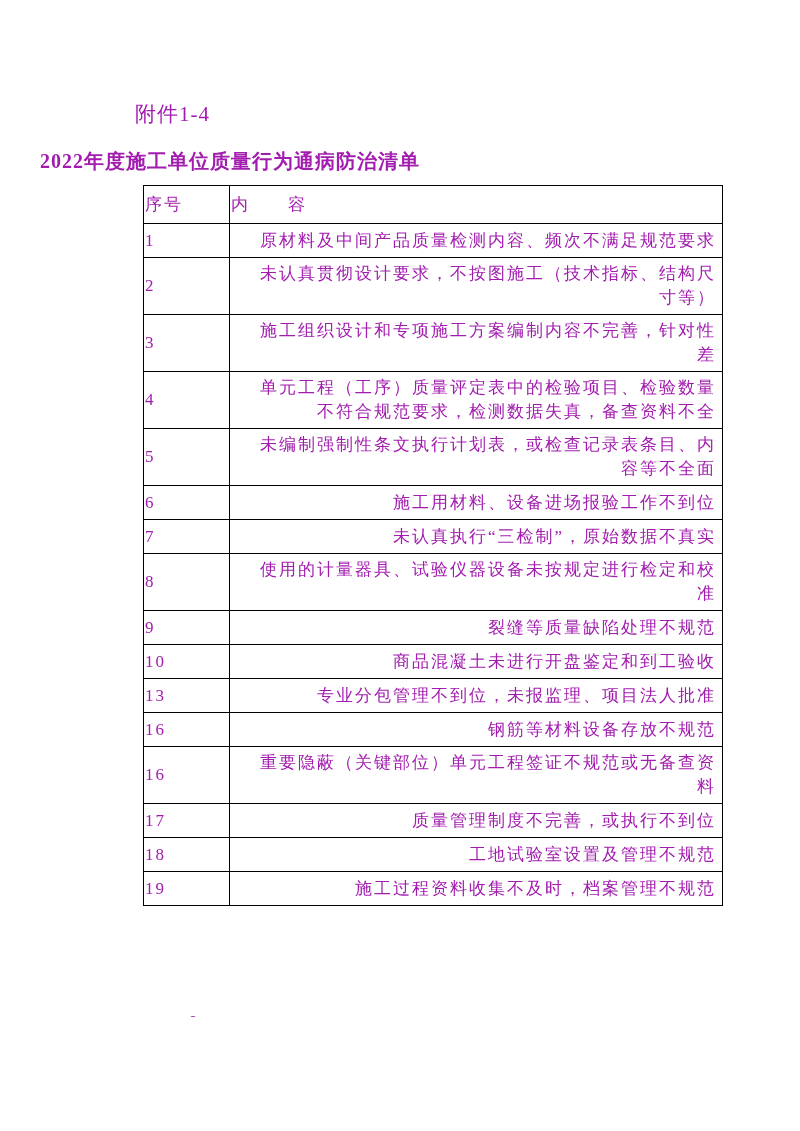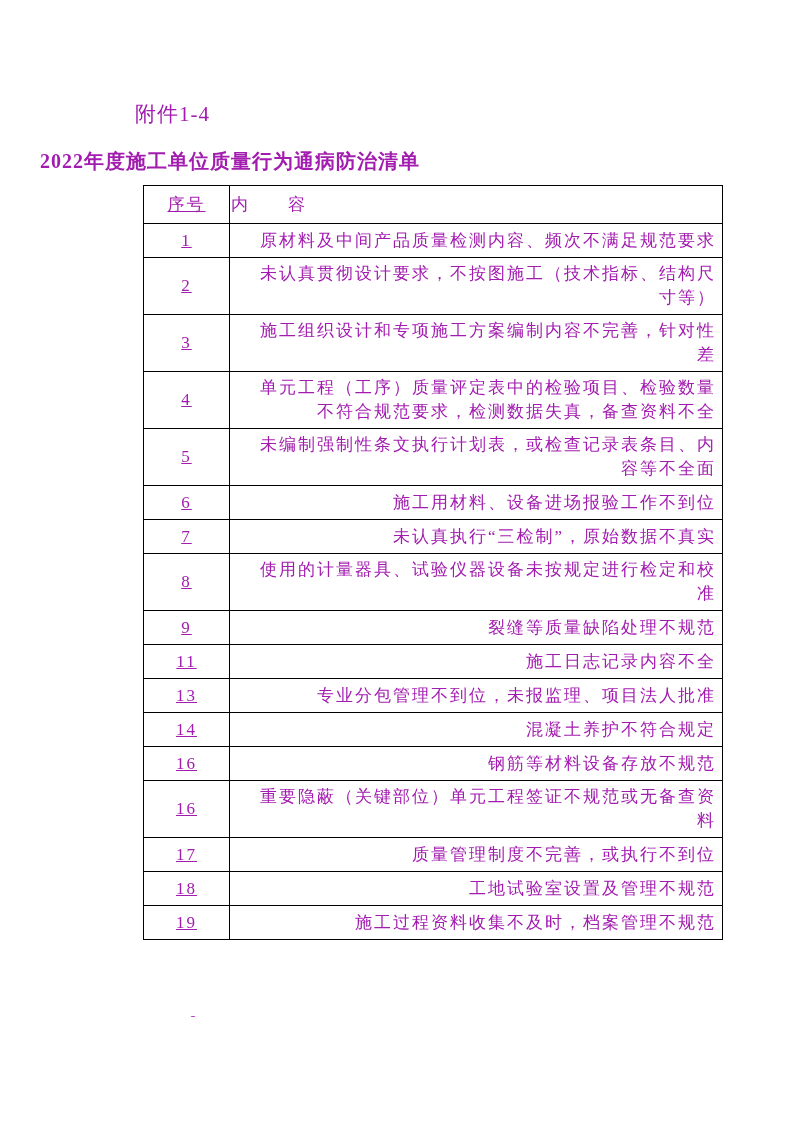--- a/index.html
+++ b/index.html
@@ -45,23 +45,22 @@
   table.defect-table th,
   table.defect-table td {
     border: 1px solid #000000;
     font-size: 17px;
     font-weight: normal;
     vertical-align: middle;
     box-sizing: border-box;
   }
   th.col-no, td.cell-no {
     width: 86px;
-    text-align: center;
+    text-align: left;
     letter-spacing: 2px;
-    text-decoration: underline;
   }
   th.col-content {
     text-align: left;
     letter-spacing: 2px;
   }
   td.cell-content {
     text-align: right;
     padding: 4px 6px 4px 12px;
     line-height: 24px;
     letter-spacing: 2px;
@@ -123,30 +122,26 @@
         </tr>
         <tr>
           <td class="cell-no">8</td>
           <td class="cell-content">使用的计量器具、试验仪器设备未按规定进行检定和校准</td>
         </tr>
         <tr>
           <td class="cell-no">9</td>
           <td class="cell-content">裂缝等质量缺陷处理不规范</td>
         </tr>
         <tr>
-          <td class="cell-no">11</td>
-          <td class="cell-content">施工日志记录内容不全</td>
+          <td class="cell-no">10</td>
+          <td class="cell-content">商品混凝土未进行开盘鉴定和到工验收</td>
         </tr>
         <tr>
           <td class="cell-no">13</td>
           <td class="cell-content">专业分包管理不到位，未报监理、项目法人批准</td>
-        </tr>
-        <tr>
-          <td class="cell-no">14</td>
-          <td class="cell-content">混凝土养护不符合规定</td>
         </tr>
         <tr>
           <td class="cell-no">16</td>
           <td class="cell-content">钢筋等材料设备存放不规范</td>
         </tr>
         <tr>
           <td class="cell-no">16</td>
           <td class="cell-content">重要隐蔽（关键部位）单元工程签证不规范或无备查资料</td>
         </tr>
         <tr>

